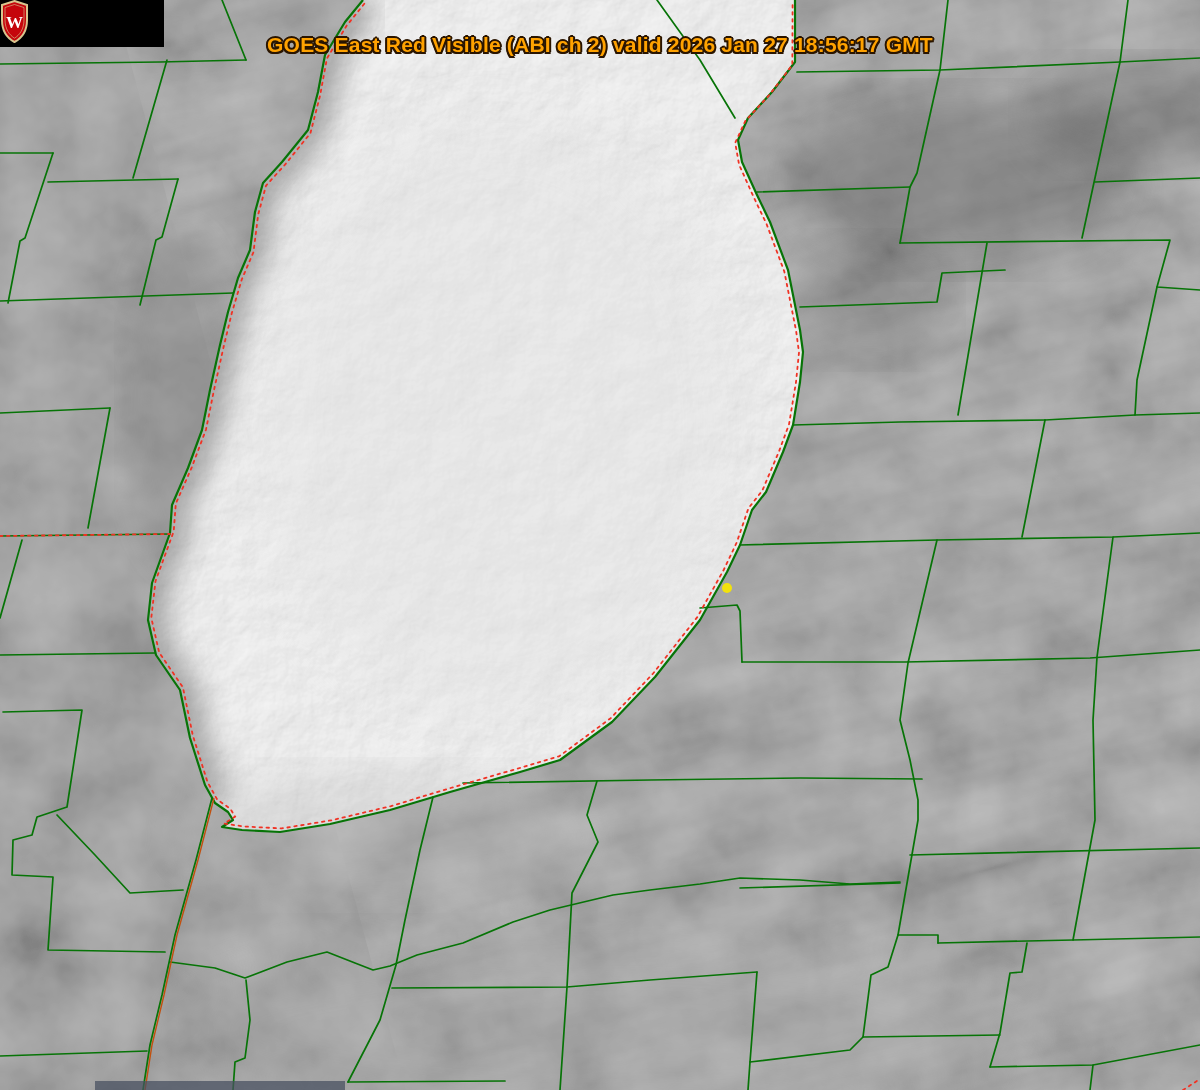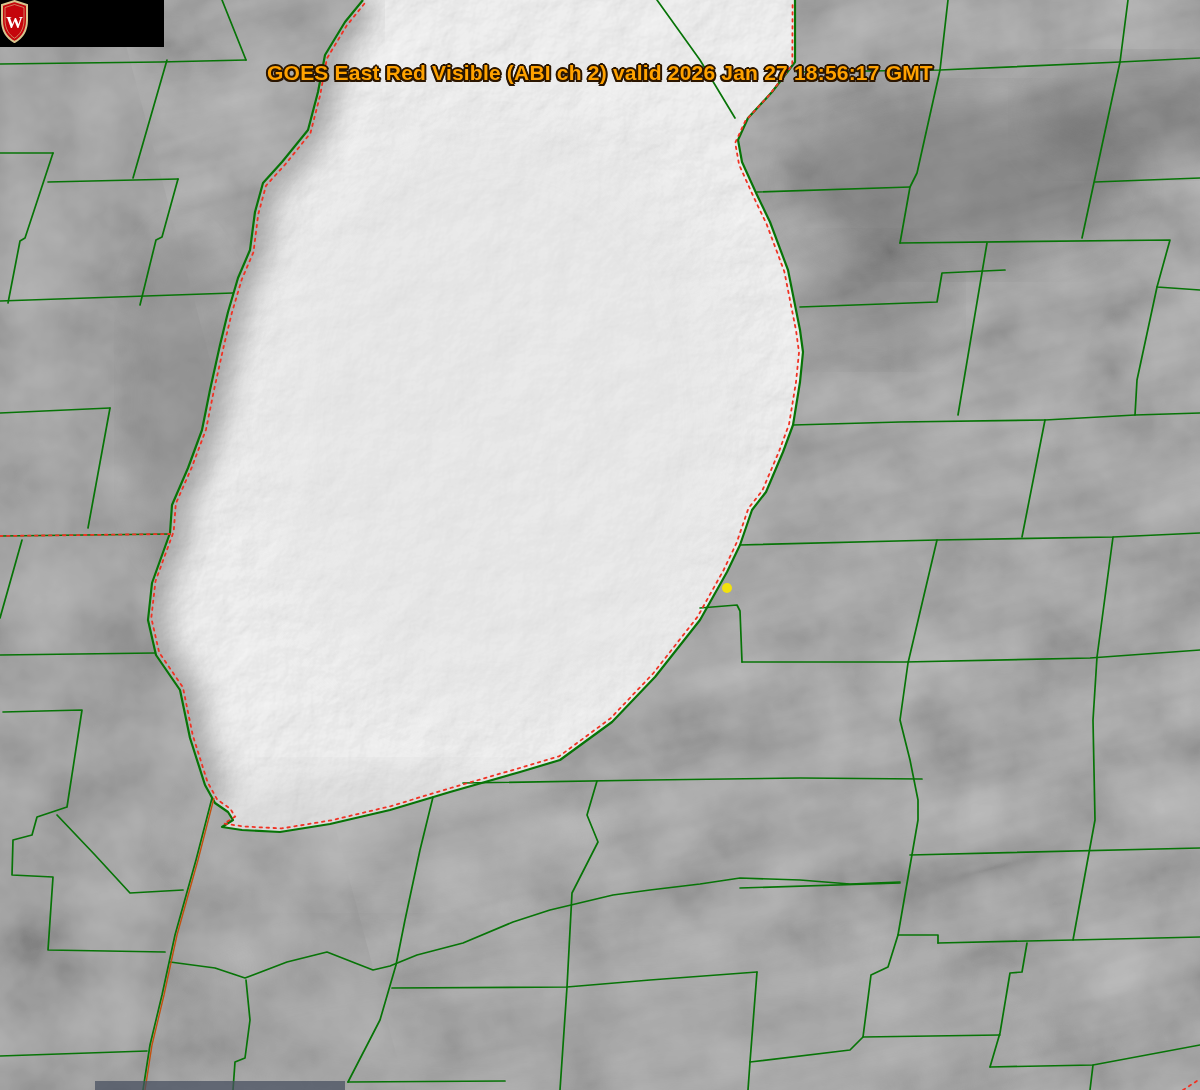--- a/index.html
+++ b/index.html
@@ -154,21 +154,21 @@
         <polyline points="363,0 345,22 325,55 318,92 308,130 282,162 263,183 255,212 250,250 238,278 228,312 220,345 210,390 202,430 188,468 172,505 170,533 152,583 148,620 156,655 180,690 190,738 205,785 215,803 228,812 233,820 222,827 242,830 280,832 330,824 390,810 450,792 520,772 560,760 612,722 655,677 700,620 727,572 740,545 752,510 766,492 783,452 793,425 800,382 803,352 800,330 788,270 770,222 757,195 742,162 738,140 748,118 772,92 795,62 795,0" class="shore" style="stroke: rgb(7, 116, 7);"></polyline>
         <polyline points="364.3,3.8 346.6,25.7 326.9,58.5 320.1,95.4 310.4,133.2 284.8,164.9 266,185.6 258.2,214.4 253.5,252 241.7,279.6 231.8,313.1 223.9,345.6 214,390 206,429.5 191.9,467 175.8,503.7 173.7,531.4 155.5,581.1 151.3,617.8 159.2,652.6 182.9,687.3 192.7,735 207.4,781.8 217.3,799.7 230.2,808.6 235.1,816.6 224.1,823.6 244,826.5 281.8,828.4 331.5,820.3 391,806.1 450.5,788 519.8,768 559.4,756.1 610.7,718.2 653.1,673.5 697.4,617 723.9,569.5 736.6,542.8 748.4,508.3 762.3,490.6 779.1,451.1 789,424.5 796,382.1 799,352.5 796.1,330.8 784.3,271.5 766.6,224.1 753.8,197.4 739.1,164.7 735.2,142.9 745.3,121 769.3,95 792.3,65 792.6,3.2" class="coast-red" style="stroke: rgb(240, 50, 36);"></polyline>
         <polyline points="0,536 170,534" class="coast-red" style="stroke: rgb(240, 50, 36);"></polyline>
         <polyline points="1183,1090 1200,1079" class="coast-red" style="stroke: rgb(240, 50, 36);"></polyline>
         <polyline points="214,798 198,860 177,935 164,995 152,1045 145,1090" class="state-red" style="stroke: rgb(194, 80, 14);"></polyline>
         <circle cx="727" cy="588" r="5" fill="#f2e20c"></circle>
         <rect x="95" y="1081" width="250" height="9" fill="#4a5261" opacity="0.75"></rect>
       </g>
   </svg>
 
-  <div class="map-title" style="color: rgb(255, 162, 0); margin-top: 28px;">GOES East Red Visible (ABI ch 2) valid 2026 Jan 27 18:56:17 GMT</div>
+  <div class="map-title" style="color: rgb(255, 162, 0);">GOES East Red Visible (ABI ch 2) valid 2026 Jan 27 18:56:17 GMT</div>
 
   <div class="logo">
     <svg width="29" height="43" viewBox="0 0 29 43">
       <path d="M14.5,1 L27,5 V20 C27,32 21,38.5 14.5,42 C8,38.5 2,32 2,20 V5 Z" fill="#c5050c" stroke="#d8c48e" stroke-width="2"></path>
       <path d="M14.5,4.5 L24,7.5 V19.5 C24,29.5 19.5,35 14.5,38.2 C9.5,35 5,29.5 5,19.5 V7.5 Z" fill="none" stroke="#d8c48e" stroke-width="0.8" opacity="0.8"></path>
       <text x="14.5" y="27.5" text-anchor="middle" font-family="Liberation Serif, serif" font-size="17" font-weight="bold" fill="#ffffff">W</text>
     </svg>
     <div class="logo-text">
       <div class="logo-dept">Department of</div>
       <div class="logo-line">Atmospheric</div>

